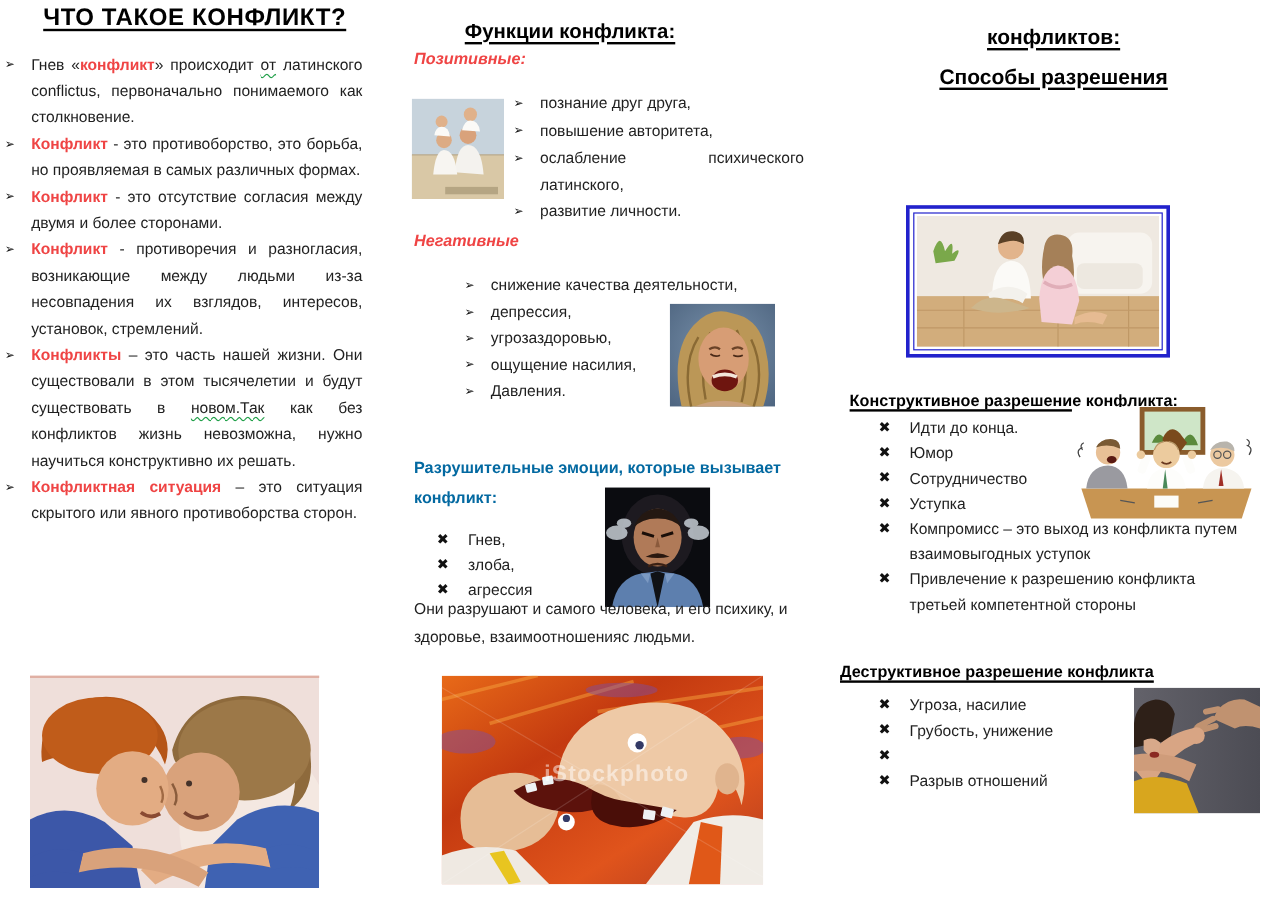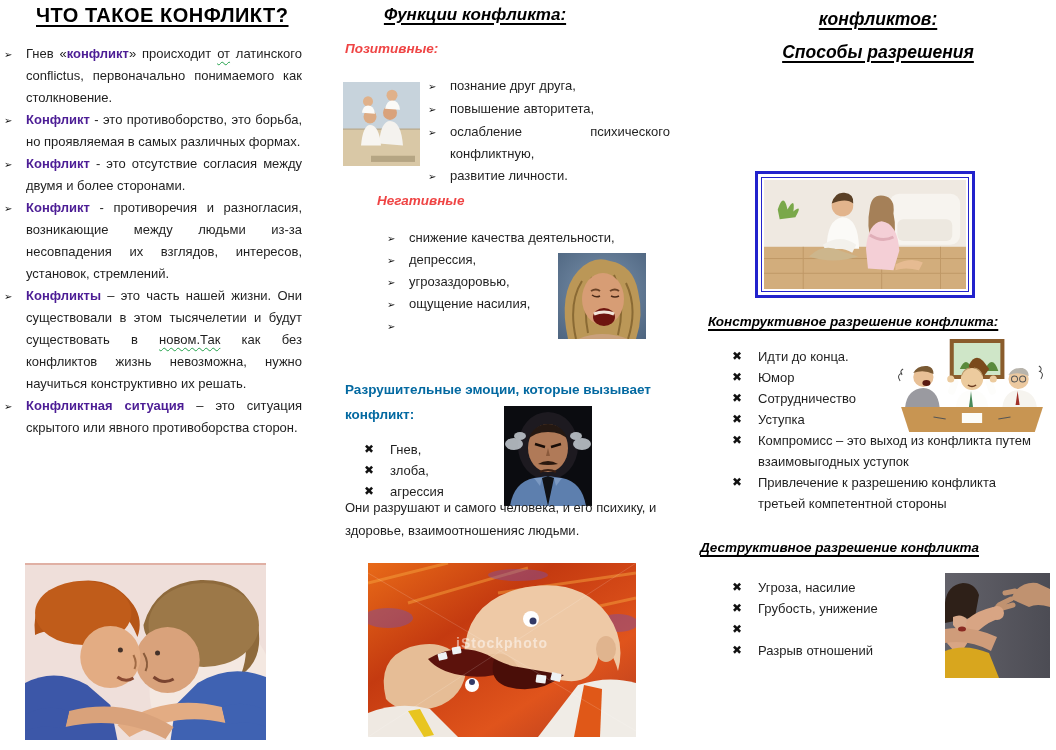--- a/index.html
+++ b/index.html
@@ -1,54 +1,54 @@
 <!DOCTYPE html>
 <html><head>
 <meta charset="utf-8">
 <style>
   html,body{margin:0;padding:0;background:#fff;}
   .page{position:relative;width:1056px;height:750px;background:#fff;overflow:hidden;
         font-family:"Liberation Sans","DejaVu Sans",sans-serif;color:#1f1f1f;}
   .abs{position:absolute;}
   h1,h2,h3{margin:0;font-weight:bold;color:#000;}
   .u{text-decoration:underline;text-decoration-thickness:1.5px;text-underline-offset:3px;}
-  .it{font-style:italic;}
+  .it{margin-top:12px;}
   .c1-title{left:36px;top:4px;font-size:20px;letter-spacing:.5px;}
   .c1-list{left:4px;top:43px;width:298px;font-size:13px;line-height:22px;}
   .c2-title{left:340px;top:5px;width:270px;font-size:17px;text-align:center;}
   .c3-title{left:700px;top:3px;width:356px;font-size:17.5px;text-align:center;line-height:33px;}
   .c3-title span{display:block;text-decoration:underline;text-decoration-thickness:1.5px;text-underline-offset:3px;}
   .sub-label{font-size:13.5px;font-weight:bold;font-style:italic;color:#ef4444;}
   .li{display:flex;align-items:flex-start;}
   .bullet{flex:none;width:22px;font-size:10px;padding-top:1px;color:#111;}
   .cross .bullet{font-size:12px;font-weight:bold;width:26px;padding-top:0;}
   .txt{flex:1;}
   .just .txt{text-align:justify;}
   .wavy{text-decoration:underline;text-decoration-style:wavy;text-decoration-color:#22a04a;
         text-decoration-thickness:1px;text-underline-offset:3px;}
-  b{color:#4c1d95;}
+  b{color:#ef4444;}
   .c2-pos-list{left:428px;top:75px;width:242px;font-size:13px;line-height:22px;}
   .c2-neg-list{left:387px;top:227px;width:260px;font-size:13px;line-height:21px;}
   .c2-destr-head{left:345px;top:377px;width:324px;font-size:13.5px;line-height:25px;font-weight:bold;color:#0369a1;}
   .c2-emotions{left:364px;top:439px;width:200px;font-size:13px;line-height:21px;}
   .c2-note{left:345px;top:496px;width:324px;font-size:13px;line-height:23px;}
   .c3-intro{left:700px;top:72px;width:351px;font-size:13.5px;line-height:24px;text-align:justify;}
   .c3-constr-head{left:708px;top:314px;font-size:13.5px;}
   .c3-constr-list{left:732px;top:346px;width:305px;font-size:13px;line-height:21px;}
   .c3-destr-head{left:700px;top:540px;width:356px;font-size:13.5px;}
   .c3-destr-list{left:732px;top:577px;width:245px;font-size:13px;line-height:21px;}
   .photo{position:absolute;overflow:hidden;}
   .photo svg{display:block;width:100%;height:100%;}
   .boys{left:25px;top:563px;width:241px;height:175px;border-top:2px solid #e0b0a4;}
   .family{left:343px;top:82px;width:77px;height:84px;}
   .crying{left:558px;top:253px;width:88px;height:86px;}
   .steam{left:504px;top:406px;width:88px;height:100px;}
   .biting{left:368px;top:563px;width:268px;height:174px;}
   .watermark{position:absolute;left:0;top:72px;width:100%;text-align:center;
-     color:rgba(255,255,255,.5);font-size:14px;font-weight:bold;letter-spacing:1px;pointer-events:none;}
+     color:rgba(255,255,255,.5);font-size:19px;font-weight:bold;letter-spacing:1px;pointer-events:none;padding-left:12px;}
   .framewrap{left:755px;top:171px;width:220px;height:127px;border:3px solid #2222cc;
      padding:3px;box-sizing:border-box;background:#fff;}
   .framewrap .inner{width:100%;height:100%;border:1px solid #2222cc;box-sizing:border-box;padding:2px;}
   .framewrap svg{display:block;width:100%;height:100%;}
   .cartoon{left:893px;top:339px;width:157px;height:95px;}
   .abuse{left:945px;top:573px;width:105px;height:105px;}
 </style>
 </head>
 <body>
 
@@ -132,49 +132,50 @@
       <div class="li">
         <span class="bullet">➢</span>
         <span class="txt">познание друг друга,</span>
       </div>
       <div class="li">
         <span class="bullet">➢</span>
         <span class="txt">повышение авторитета,</span>
       </div>
       <div class="li">
         <span class="bullet">➢</span>
-        <span class="txt">ослабление психического конфликтную,</span>
+        <span class="txt">ослабление психического латинского,</span>
       </div>
       <div class="li">
         <span class="bullet">➢</span>
         <span class="txt"> развитие личности.</span>
       </div>
     </div>
 
-  <div class="abs sub-label" style="left:345px;top:193px;margin-left:32px;">Негативные</div>
+  <div class="abs sub-label" style="left:345px;top:193px;">Негативные</div>
 
   <div class="abs c2-neg-list">
       <div class="li">
         <span class="bullet">➢</span>
         <span class="txt">снижение качества деятельности,</span>
       </div>
       <div class="li">
         <span class="bullet">➢</span>
         <span class="txt">депрессия,</span>
       </div>
       <div class="li">
         <span class="bullet">➢</span>
         <span class="txt">угрозаздоровью,</span>
       </div>
       <div class="li">
         <span class="bullet">➢</span>
         <span class="txt"> ощущение насилия,</span>
       </div>
       <div class="li">
         <span class="bullet">➢</span>
+        <span class="txt">Давления.</span>
       </div>
     </div>
 
   <div class="photo crying">
     <svg viewBox="0 0 88 86" preserveAspectRatio="none">
       <defs>
           <radialGradient id="gBg" cx=".5" cy=".45" r=".8">
             <stop offset="0" stop-color="#7b93ad"></stop>
             <stop offset="1" stop-color="#4a617c"></stop>
           </radialGradient>

